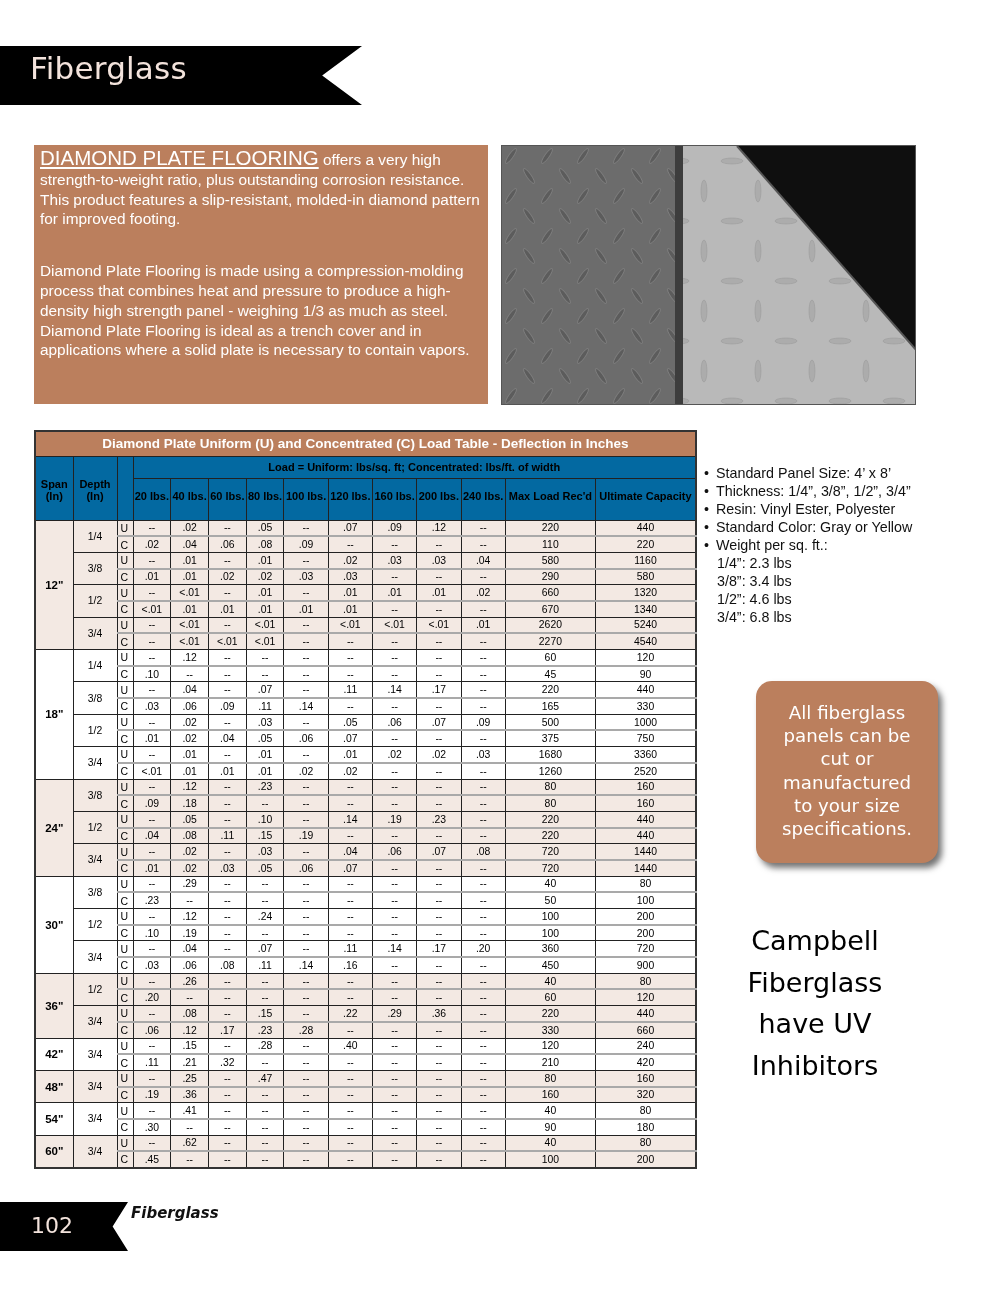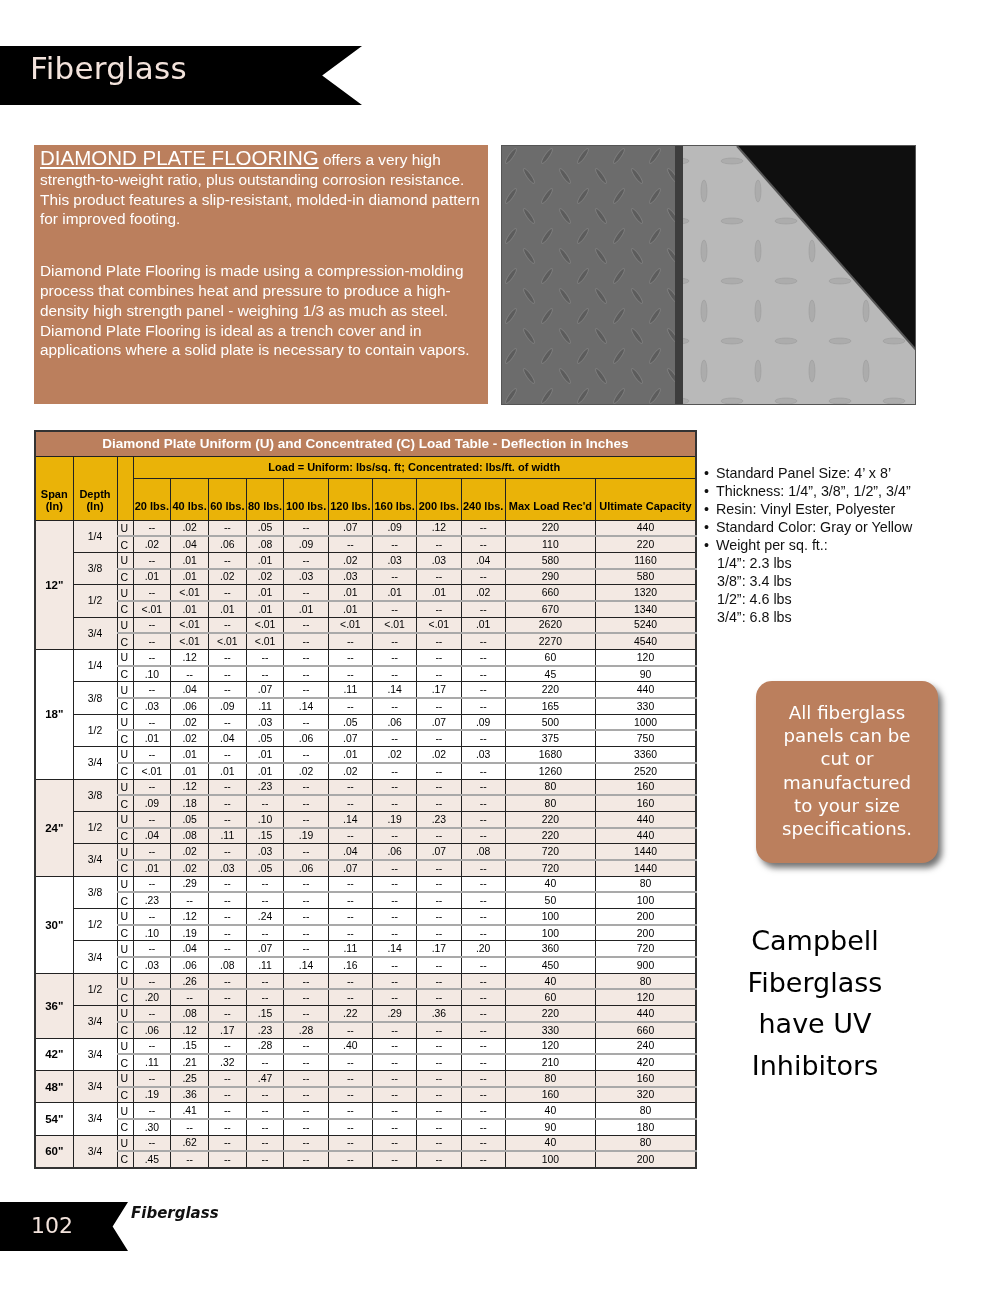--- a/index.html
+++ b/index.html
@@ -14,23 +14,23 @@
   .intro .headline { font-size: 20.5px; text-decoration: underline; }
   .intro p { margin: 0; }
   .intro p + p { margin-top: 32px; }
 
   .photo { position: absolute; left: 501px; top: 145px; width: 415px; height: 260px; border: 1px solid #555; overflow: hidden; background: #101010; }
   .photo svg { display: block; }
 
   .load-table { position: absolute; left: 34px; top: 430px; width: 663px; border-collapse: collapse; border: 2px solid #333; font-size: 10.4px; }
   .load-table td, .load-table th { border: 1.5px solid #222; padding: 0; text-align: center; height: 16.2px; }
   .load-table .title-row th { background: #bb7f5d; color: #fff; font-size: 13.5px; height: 25px; font-weight: bold; }
-  .load-table .hdr th { background: #eab308; font-weight: bold; font-size: 11px; text-align: center; }
+  .load-table .hdr th { background: #0369a1; font-weight: bold; font-size: 11px; text-align: center; }
   .load-table .hdr .loadcap { font-size: 11px; height: 22px; }
-  .load-table .hdr .col { height: 42px; vertical-align: bottom; padding-bottom: 8px; }
+  .load-table .hdr .col { height: 42px; vertical-align: bottom; padding-bottom: 18px; }
   .load-table .span-cell { font-weight: bold; font-size: 11.5px; }
   .load-table tr.tint td { background: #f3e9e3; }
   .load-table tr.white td { background: #ffffff; }
   .load-table td.uc { font-size: 10.5px; width: 16px; text-align: left; padding-left: 3px; }
   .load-table tr.rU td { border-bottom: 2px solid #a9a9a9; }
   .load-table tr.rU td.span-cell, .load-table tr.rU td.depth-cell { border-bottom: 1.5px solid #222; }
 
   .specs { position: absolute; left: 704px; top: 464px; font-size: 14.3px; line-height: 18px; color: #111; }
   .specs .b { display: flex; }
   .specs .bullet { width: 12px; }

